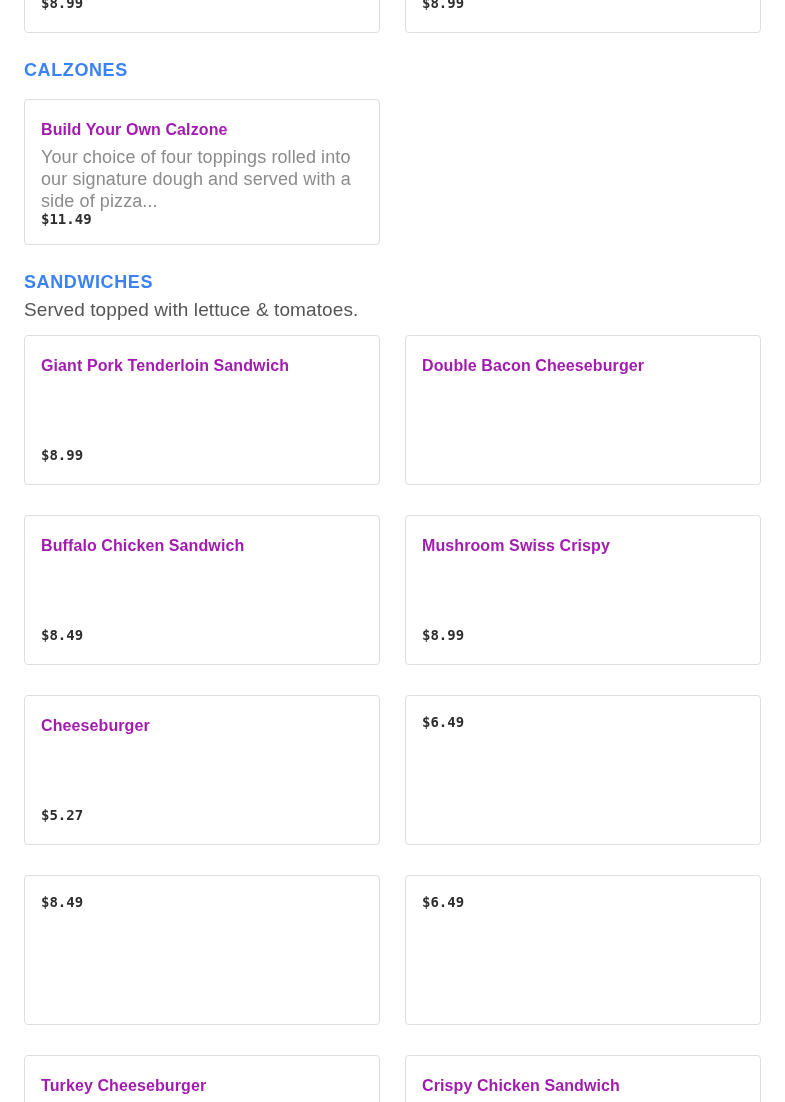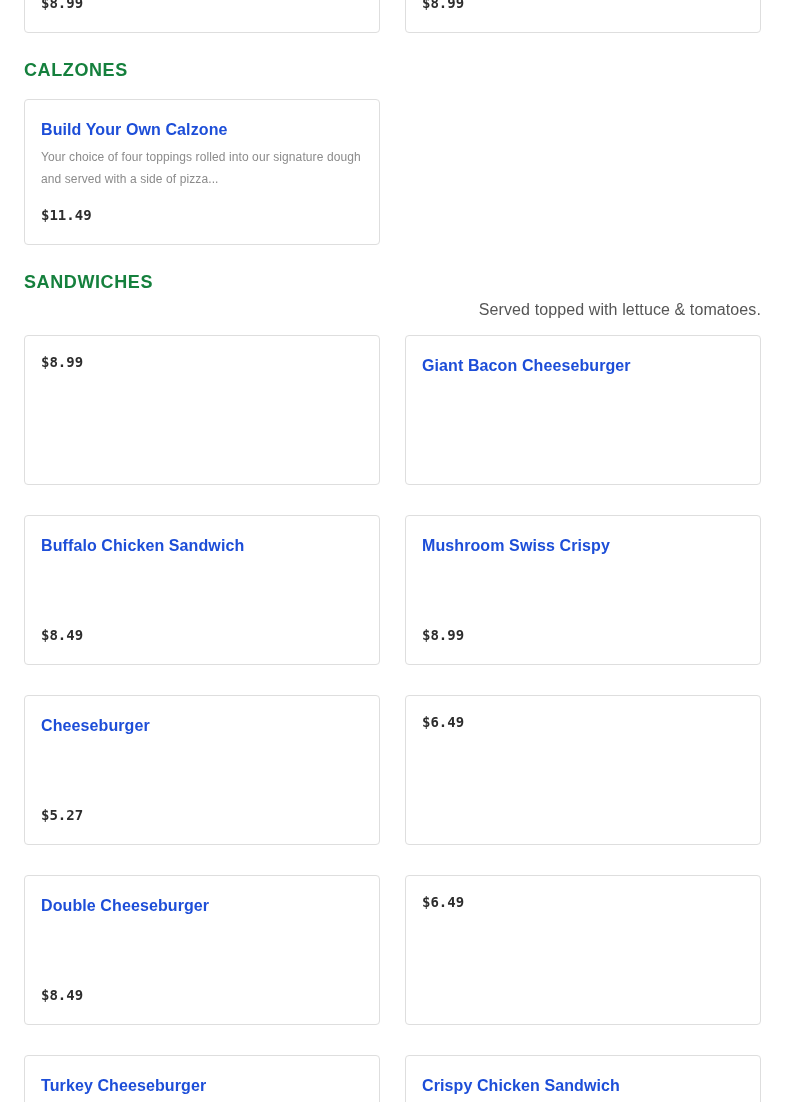--- a/index.html
+++ b/index.html
@@ -33,53 +33,52 @@
     justify-content: space-between;
     cursor: pointer;
     overflow: hidden;
   }
   .card--calzone { height: 146px; }
 
   .item-name {
     font-size: 16px;
     font-weight: 600;
     line-height: 22px;
-    color: #1d4ed8;
+    color: #a21caf;
     letter-spacing: 0.1px;
   }
   .item-desc {
-    font-size: 12px;
+    font-size: 18px;
     line-height: 22px;
     color: #8b8b8b;
     margin-top: 5px;
     letter-spacing: 0.1px;
   }
   .item-price {
     font-family: "DejaVu Sans Mono", monospace;
     font-weight: bold;
     font-size: 14px;
     line-height: 15px;
     color: #2d2d2d;
   }
 
   .section-heading {
     font-size: 18px;
     line-height: 20px;
     font-weight: bold;
-    color: #15803d;
+    color: #3b82f6;
     letter-spacing: 0.6px;
     margin: 27px 0 19px;
   }
   .section-subtitle {
-    font-size: 16px;
+    font-size: 19px;
     line-height: 15px;
     color: #555555;
     margin: -9px 0 18px;
     letter-spacing: 0.1px;
-    text-align: right;
   }
 </style>
 </head>
 <body>
 
 <div class="page">
 
   <div class="menu-grid partial-top">
     <div class="card">
       <div class="item-name"></div>
@@ -100,45 +99,45 @@
       </div>
       <div class="item-price">$11.49</div>
     </div>
   </div>
 
   <h2 class="section-heading">SANDWICHES</h2>
   <p class="section-subtitle">Served topped with lettuce &amp; tomatoes.</p>
   <div class="menu-grid">
 
     <div class="card">
+      <div class="item-name">Giant Pork Tenderloin Sandwich</div>
       <div class="item-price">$8.99</div>
     </div>
     <div class="card">
-      <div class="item-name">Giant Bacon Cheeseburger</div>
+      <div class="item-name">Double Bacon Cheeseburger</div>
     </div>
 
     <div class="card">
       <div class="item-name">Buffalo Chicken Sandwich</div>
       <div class="item-price">$8.49</div>
     </div>
     <div class="card">
       <div class="item-name">Mushroom Swiss Crispy</div>
       <div class="item-price">$8.99</div>
     </div>
 
     <div class="card">
       <div class="item-name">Cheeseburger</div>
       <div class="item-price">$5.27</div>
     </div>
     <div class="card">
       <div class="item-price">$6.49</div>
     </div>
 
     <div class="card">
-      <div class="item-name">Double Cheeseburger</div>
       <div class="item-price">$8.49</div>
     </div>
     <div class="card">
       <div class="item-price">$6.49</div>
     </div>
 
     <div class="card">
       <div class="item-name">Turkey Cheeseburger</div>
       <div class="item-price"></div>
     </div>

